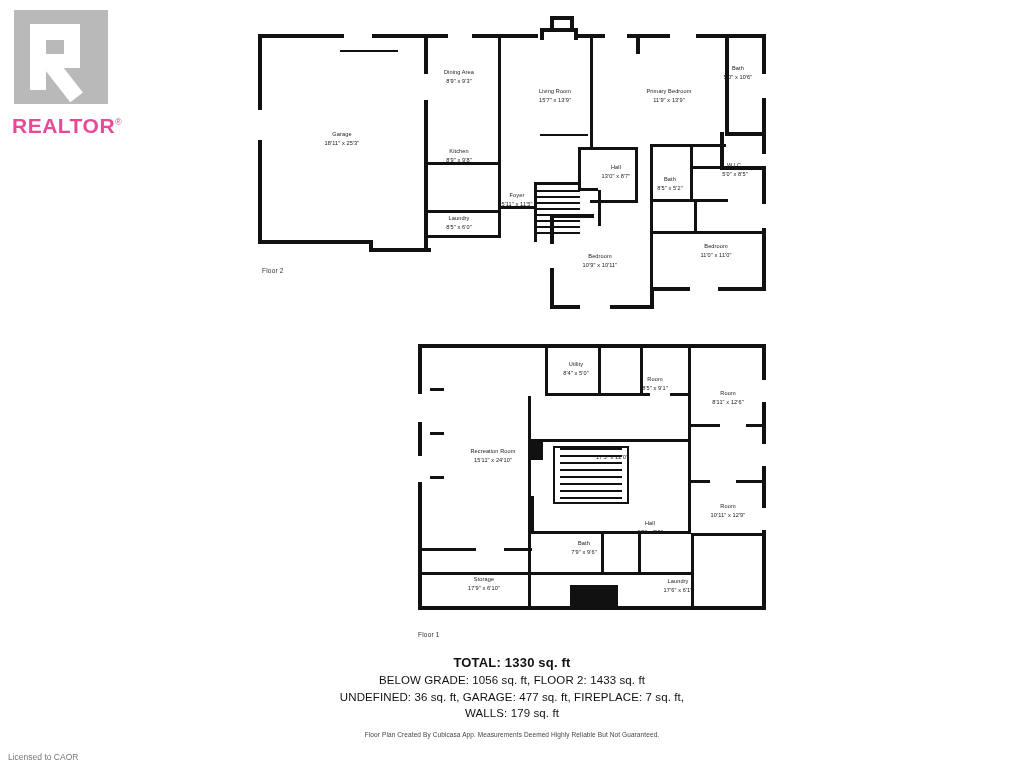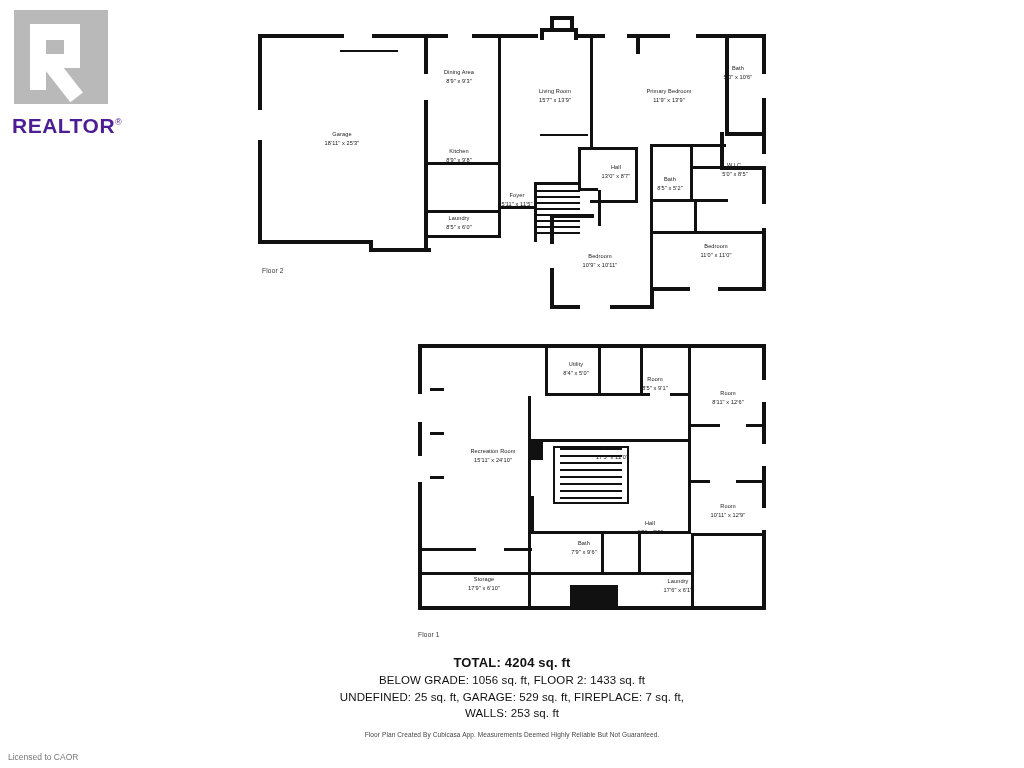--- a/index.html
+++ b/index.html
@@ -63,21 +63,21 @@
     background: #ffffff;
     transform: rotate(-38deg);
     transform-origin: top left;
   }
   #realtor-logo .wordmark {
     position: absolute;
     left: 6px;
     top: 108px;
     font-size: 21px;
     letter-spacing: 0.5px;
-    color: #4c1d95;
+    color: #ec4899;
     font-weight: bold;
   }
   #realtor-logo .reg {
     font-size: 9px;
     vertical-align: super;
     font-weight: normal;
   }
 
   
   .plan {
@@ -408,20 +408,20 @@
   </div>
   <div class="room-label" style="left:268px; top:250px;">
     <span class="nm">Laundry</span>
     <span class="dm">17'6" x 6'1"</span>
   </div>
 </div>
 
 <div class="floor-caption" style="left:418px; top:631px;">Floor 1</div>
 
 <div id="summary">
-  <div class="total">TOTAL: 4204 sq. ft</div>
+  <div class="total">TOTAL: 1330 sq. ft</div>
   <div class="line">BELOW GRADE: 1056 sq. ft, FLOOR 2: 1433 sq. ft</div>
-  <div class="line">UNDEFINED: 25 sq. ft, GARAGE: 529 sq. ft, FIREPLACE: 7 sq. ft,</div>
-  <div class="line">WALLS: 253 sq. ft</div>
+  <div class="line">UNDEFINED: 36 sq. ft, GARAGE: 477 sq. ft, FIREPLACE: 7 sq. ft,</div>
+  <div class="line">WALLS: 179 sq. ft</div>
   <div class="footnote">Floor Plan Created By Cubicasa App. Measurements Deemed Highly Reliable But Not Guaranteed.</div>
 </div>
 
 <div id="license">Licensed to CAOR</div>
 
 </body></html>

